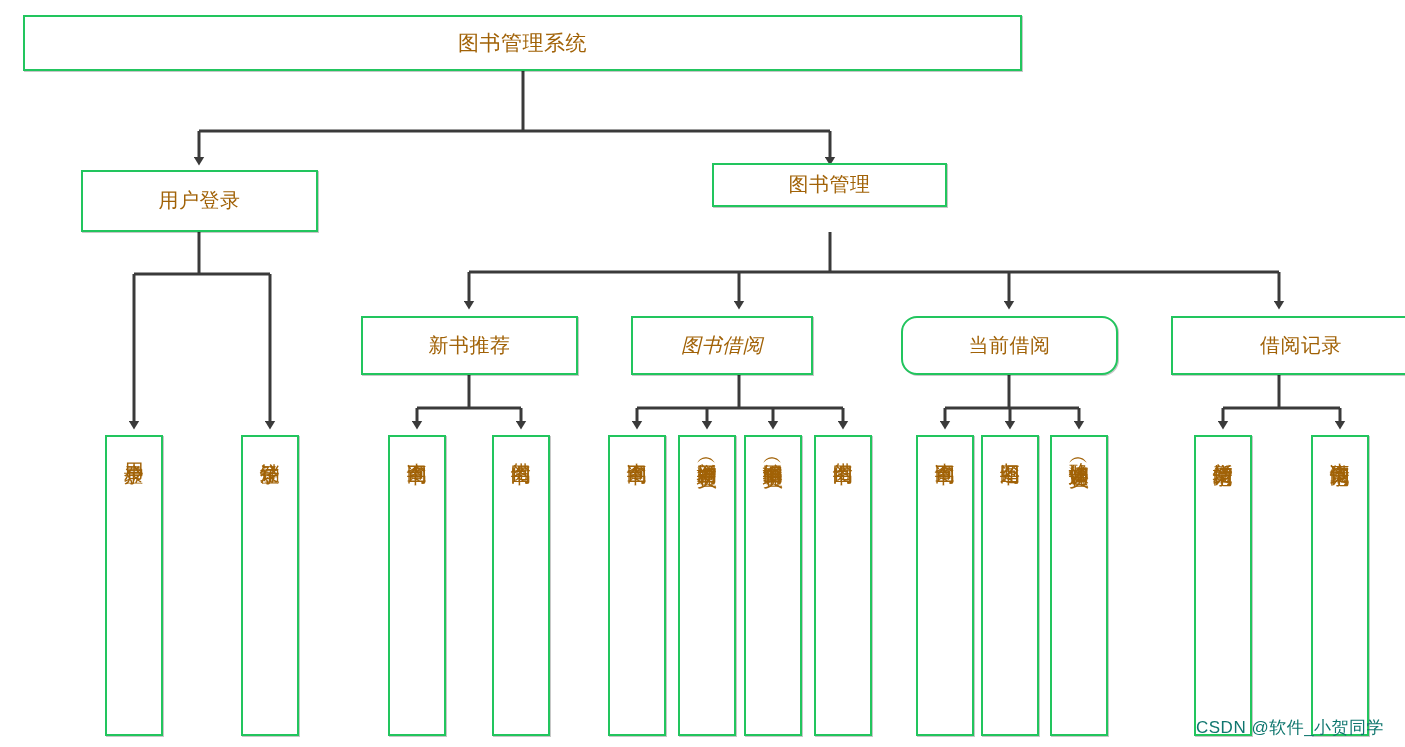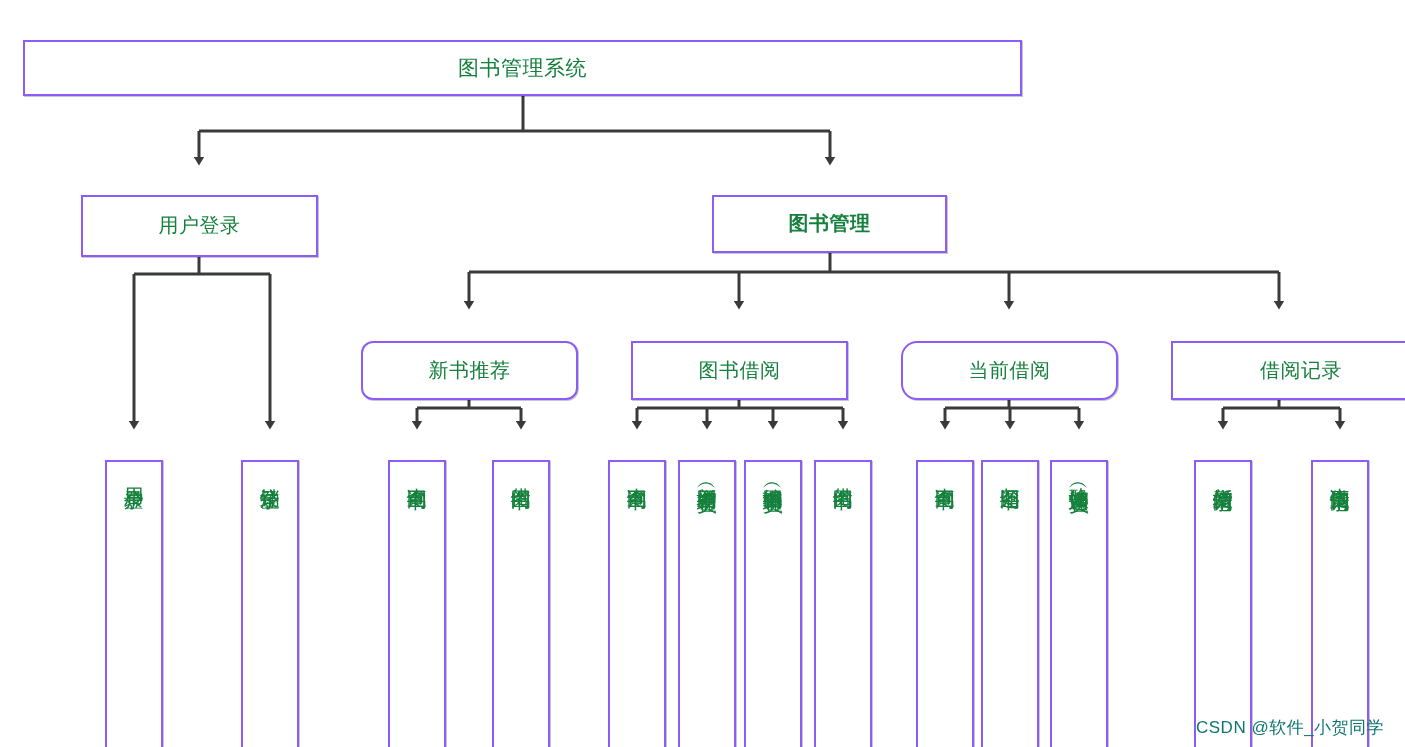--- a/index.html
+++ b/index.html
@@ -22,28 +22,27 @@
     position: absolute;
     left: 0;
     top: 0;
     width: 1405px;
     height: 747px;
     pointer-events: none;
   }
   .node {
     position: absolute;
     box-sizing: border-box;
-    border: 2px solid #8b5cf6;
+    border: 2px solid #22c55e;
     background: #ffffff;
     display: flex;
     align-items: center;
     justify-content: center;
-    color: #15803d;
+    color: #a16207;
     box-shadow: 1px 1px 0 rgba(0,0,0,0.22);
-    margin-top: 25px;
   }
   .node .label {
     display: block;
     line-height: 1.18;
     letter-spacing: 0.5px;
     white-space: nowrap;
   }
   .node.root .label { font-size: 21px; }
   .node.lvl2 .label { font-size: 20px; }
   .node.lvl3 .label { font-size: 20px; }
@@ -122,28 +121,28 @@
     </g>
   </svg>
 
   <div class="node root" style="left:23px; top:15px; width:999px; height:56px;">
     <span class="label">图书管理系统</span>
   </div>
 
   <div class="node lvl2" style="left:81px; top:170px; width:237px; height:62px;">
     <span class="label">用户登录</span>
   </div>
-  <div class="node lvl2" style="left:712px; top:170px; width:235px; height:58px;font-weight:bold;">
+  <div class="node lvl2" style="left:712px; top:163px; width:235px; height:44px;">
     <span class="label">图书管理</span>
   </div>
 
-  <div class="node lvl3" style="left:361px; top:316px; width:217px; height:59px;border-radius:12px;">
+  <div class="node lvl3" style="left:361px; top:316px; width:217px; height:59px;">
     <span class="label">新书推荐</span>
   </div>
-  <div class="node lvl3" style="left:631px; top:316px; width:217px; height:59px;">
+  <div class="node lvl3" style="left:631px; top:316px; width:182px; height:59px;font-style:italic;">
     <span class="label">图书借阅</span>
   </div>
   <div class="node lvl3" style="left:901px; top:316px; width:217px; height:59px;border-radius:16px;">
     <span class="label">当前借阅</span>
   </div>
   <div class="node lvl3" style="left:1171px; top:316px; width:260px; height:59px;">
     <span class="label">借阅记录</span>
   </div>
 
   <div class="node leaf" style="left:105px; top:435px; width:58px; height:301px;">

